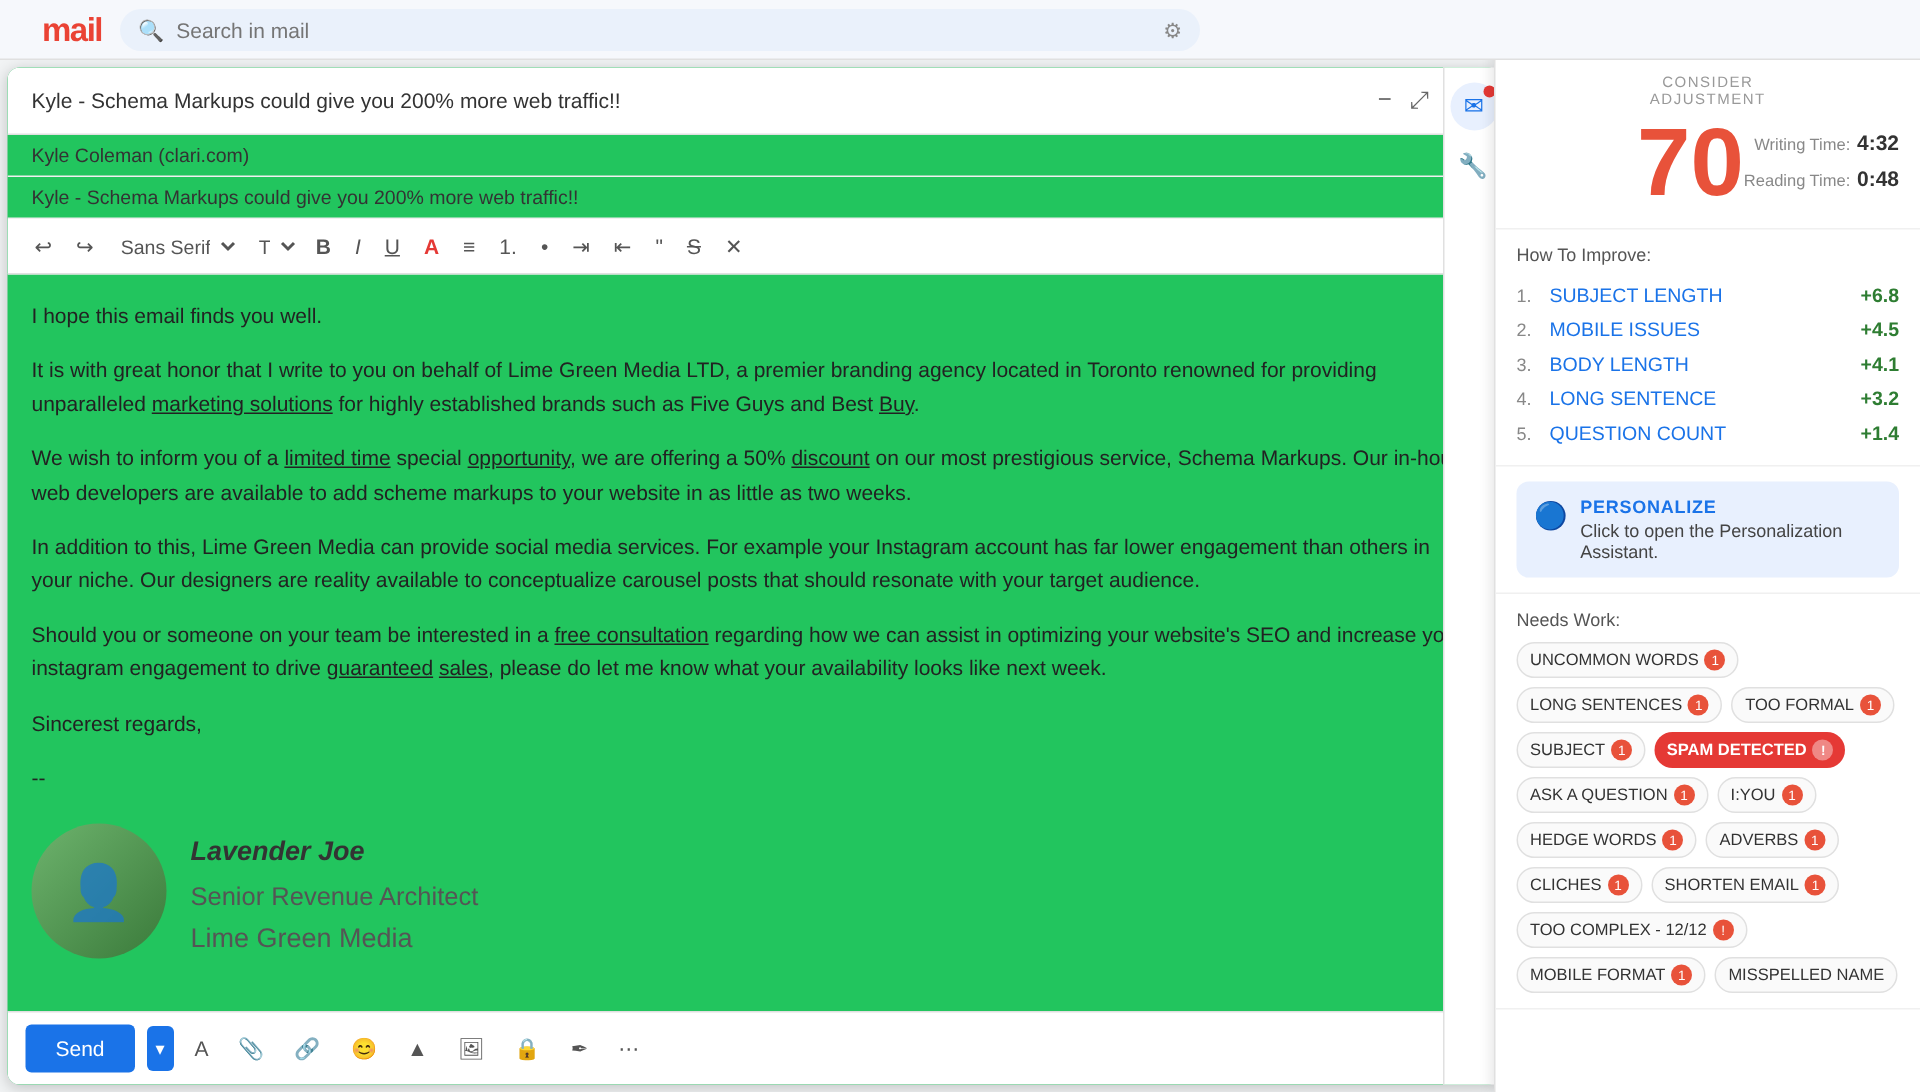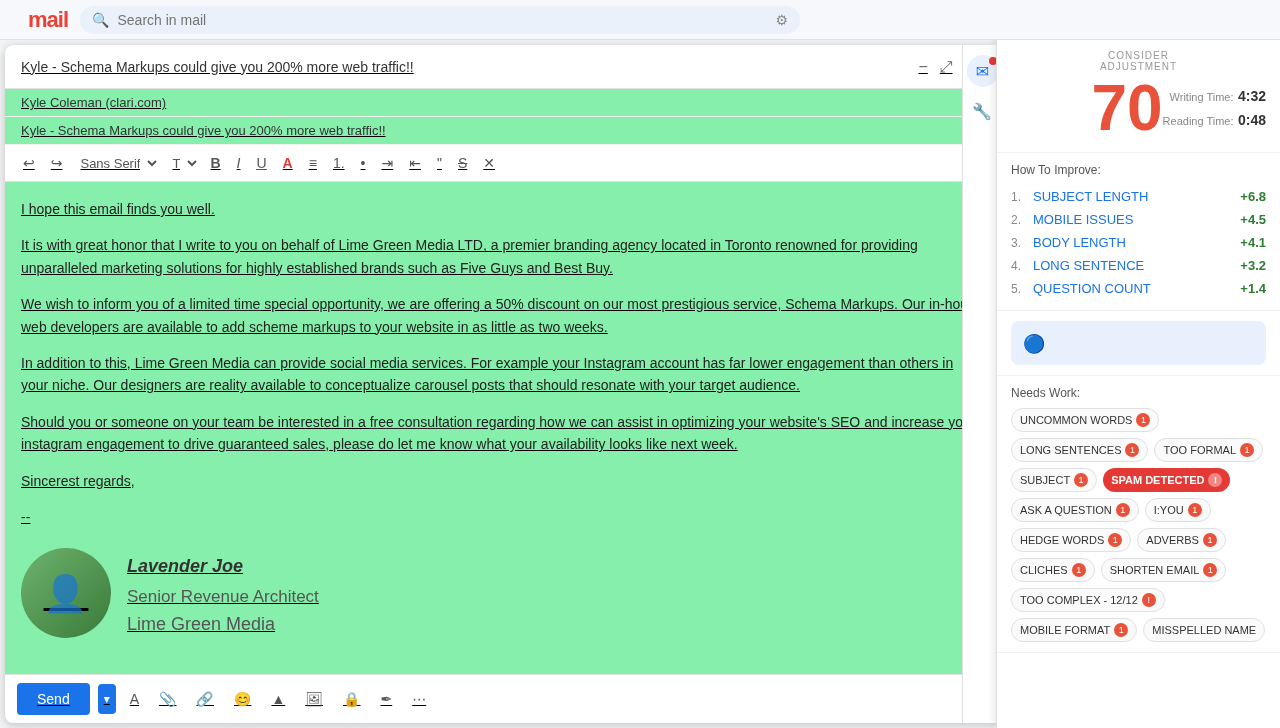--- a/index.html
+++ b/index.html
@@ -14,22 +14,22 @@
     .gmail-logo { font-size: 22px; color: #EA4335; font-weight: bold; letter-spacing: -1px; }
     .search-bar {
       flex: 1; max-width: 720px; height: 28px; background: #eaf1fb; border: none; border-radius: 24px;
       display: flex; align-items: center; padding: 0 12px; gap: 8px;
     }
     .search-bar input { background: transparent; border: none; outline: none; font-size: 14px; color: #444; width: 100%; }
 
     
     .compose-window {
       position: absolute; top: 45px; left: 5px; right: 280px; bottom: 5px;
-      background: #86efac; border-radius: 8px; box-shadow: 0 2px 10px rgba(0,0,0,0.2);
-      display: flex; flex-direction: column; overflow: hidden; text-decoration: underline;
+      background: #22c55e; border-radius: 8px; box-shadow: 0 2px 10px rgba(0,0,0,0.2);
+      display: flex; flex-direction: column; overflow: hidden;
     }
     .compose-titlebar {
       display: flex; align-items: center; padding: 8px 16px;
       border-bottom: 1px solid #e0e0e0; background: #fff;
       font-size: 14px; color: #333;
     }
     .compose-titlebar .title { flex: 1; font-weight: 500; font-size: 14px; }
     .compose-titlebar .win-btn {
       background: none; border: none; cursor: pointer; padding: 4px 6px; color: #666; font-size: 16px;
     }
@@ -299,20 +299,24 @@
     <div class="improve-item">
       <span class="improve-num">5.</span>
       <span class="improve-name">QUESTION COUNT</span>
       <span class="improve-score score-green">+1.4</span>
     </div>
   </div>
 
   <div class="personalize-section">
     <div class="personalize-card">
       <span class="personalize-icon">🔵</span>
+      <div class="personalize-text">
+        <div class="p-title">PERSONALIZE</div>
+        <div class="p-sub">Click to open the Personalization Assistant.</div>
+      </div>
     </div>
   </div>
 
   <div class="needs-work-section">
     <div class="needs-work-title">Needs Work:</div>
     <div class="tags-grid">
       <div class="tag">
         <span>UNCOMMON WORDS</span>
         <span class="tag-badge">1</span>
       </div>

